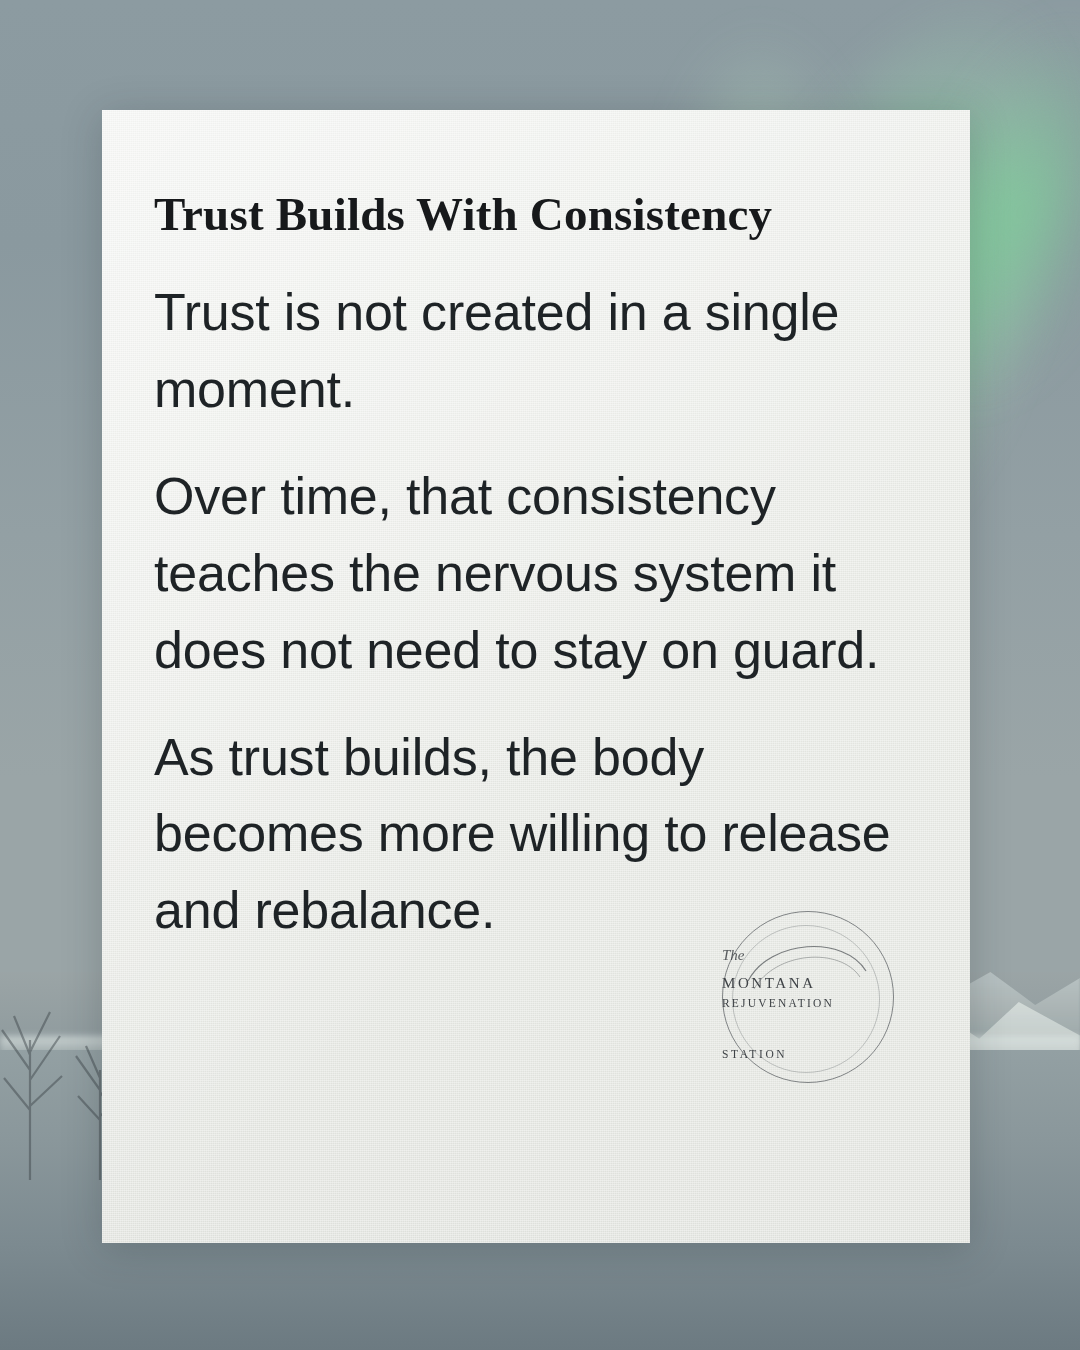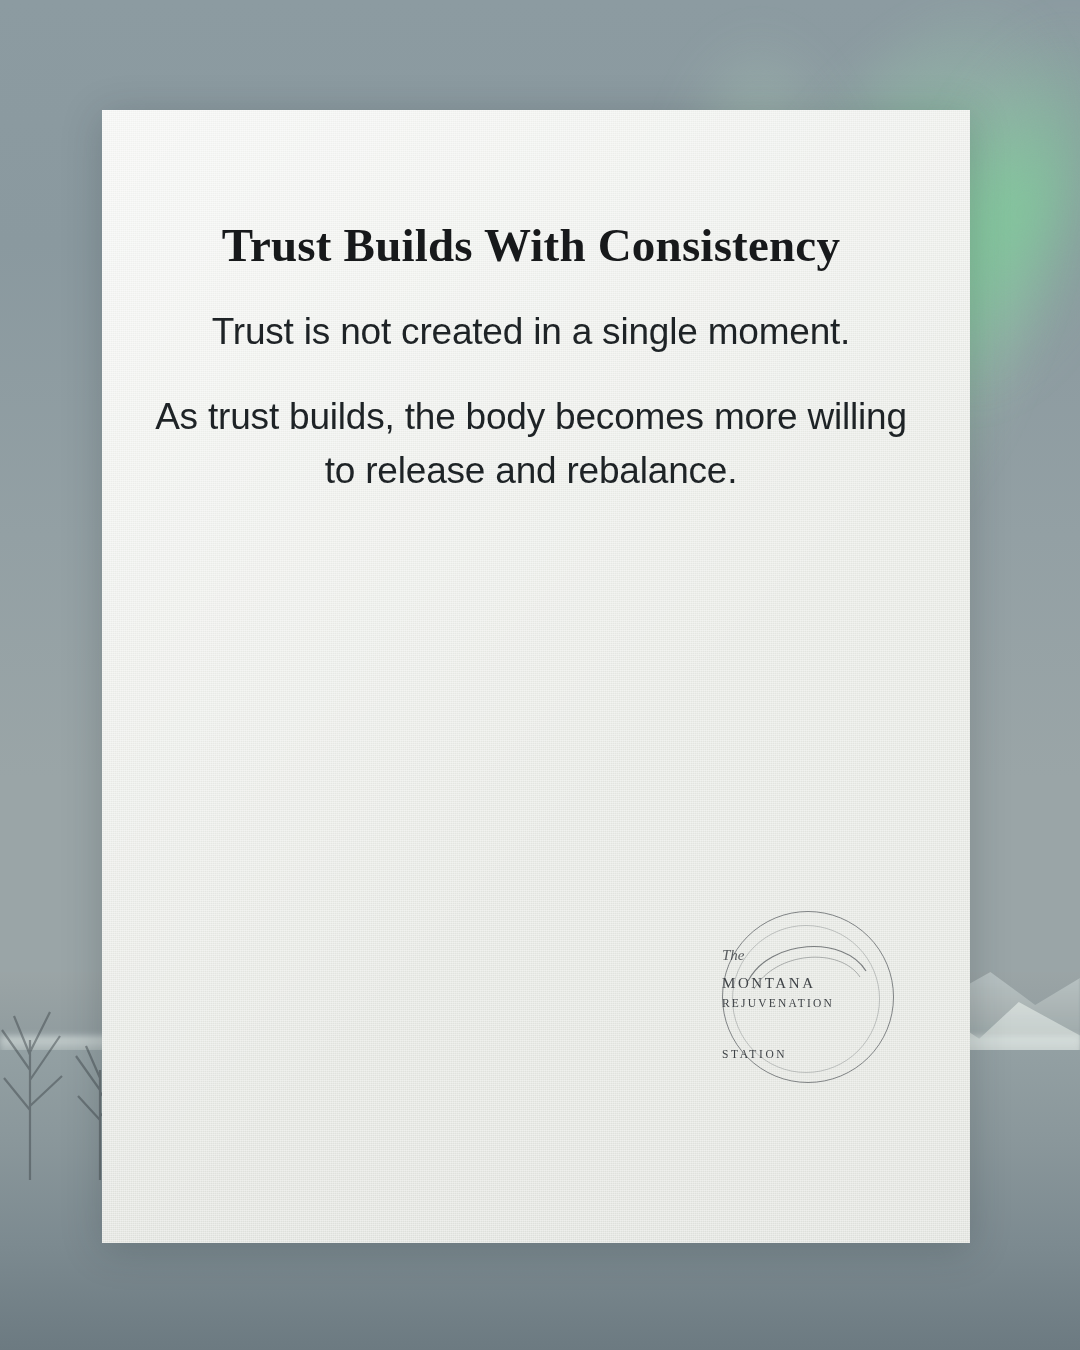--- a/index.html
+++ b/index.html
@@ -163,39 +163,38 @@
     inset: 0;
     background-image:
       repeating-linear-gradient(0deg, rgba(255,255,255,0.30) 0px, rgba(255,255,255,0.30) 1px, rgba(0,0,0,0.012) 1px, rgba(0,0,0,0.012) 2px),
       repeating-linear-gradient(90deg, rgba(255,255,255,0.22) 0px, rgba(255,255,255,0.22) 1px, rgba(0,0,0,0.010) 1px, rgba(0,0,0,0.010) 2px);
     pointer-events: none;
     opacity: 0.9;
   }
   .card-inner {
     position: relative;
     z-index: 2;
-    padding: 110px 62px 0 52px;
-    text-align: center;
+    padding: 79px 62px 0 52px;
   }
 
   h1.headline {
     margin: 0 0 34px 0;
     font-family: "Liberation Serif", serif;
     font-weight: 700;
     font-size: 47px;
     line-height: 1.08;
     letter-spacing: 0.2px;
     color: #17191b;
   }
 
   p.para {
     margin: 0 0 30px 0;
     font-family: "Liberation Sans", sans-serif;
     font-weight: 400;
-    font-size: 37px;
+    font-size: 52px;
     line-height: 1.48;
     letter-spacing: -0.2px;
     color: #1e2326;
   }
   p.para:last-of-type { margin-bottom: 0; }
 
   
   .logo {
     position: absolute;
     right: 76px;
@@ -264,20 +263,21 @@
           <path d="M172 260 L172 178 M172 192 L152 166 M172 196 L196 170 M172 216 L154 196 M172 212 L194 194"></path>
         </g>
       </svg>
     </div>
   </div>
 
   <div class="card">
     <div class="card-inner">
       <h1 class="headline">Trust Builds With Consistency</h1>
       <p class="para">Trust is not created in a single moment.</p>
+      <p class="para">Over time, that consistency teaches the nervous system it does not need to stay on guard.</p>
       <p class="para">As trust builds, the body becomes more willing to release and rebalance.</p>
     </div>
 
     <div class="logo">
       <div class="ring"></div>
       <div class="ring2"></div>
       <svg class="swoosh" viewBox="0 0 136 130" xmlns="http://www.w3.org/2000/svg">
         <path d="M8 48 C30 6, 104 2, 126 38" fill="none" stroke="#4a4e52" stroke-width="1.2" opacity="0.7"></path>
         <path d="M14 56 C36 18, 100 14, 120 44" fill="none" stroke="#4a4e52" stroke-width="0.9" opacity="0.45"></path>
       </svg>

